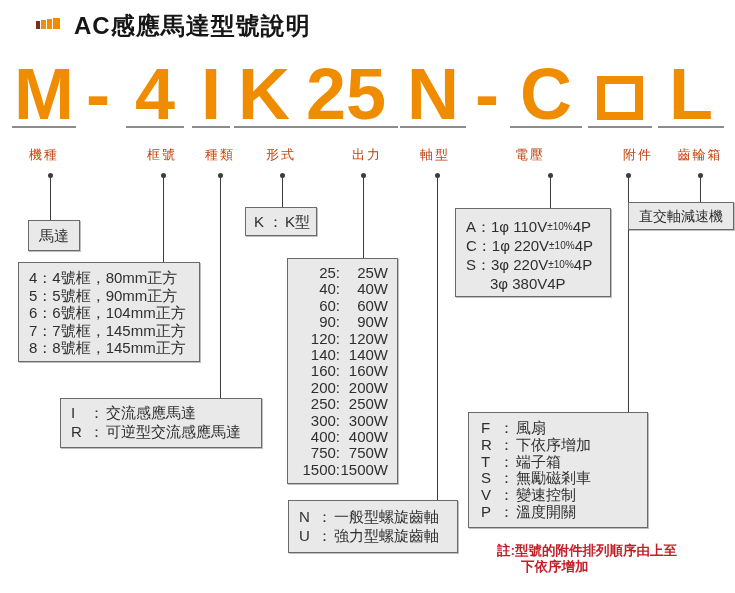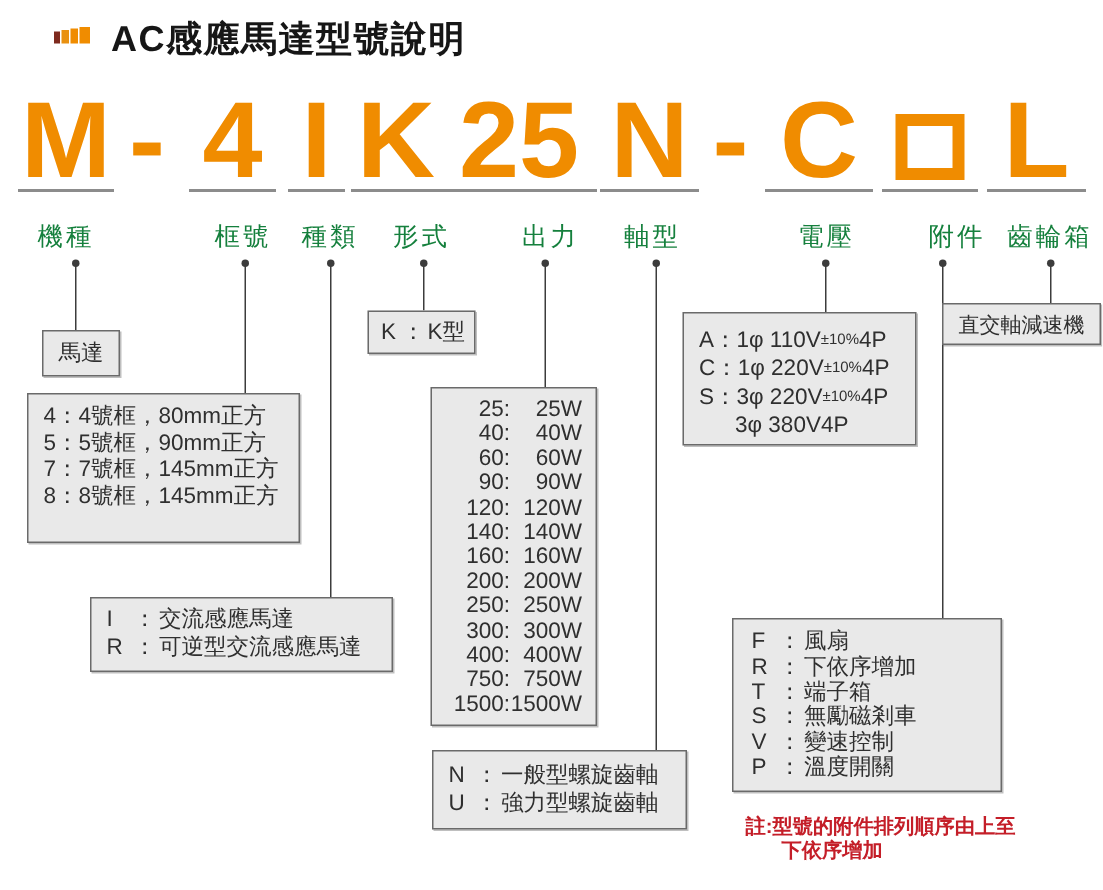--- a/index.html
+++ b/index.html
@@ -20,21 +20,21 @@
   
   .seg{
     position:absolute;top:64px;height:62px;line-height:60px;text-align:center;
     font-size:72px;font-weight:bold;color:#f08c00;
     border-bottom:2px solid #8c8c8c;white-space:nowrap;
   }
   .seg.noline{border-bottom:none;}
   .sq{width:30px;height:28px;border:8px solid #f08c00;margin:12px auto 0;}
   
   .lab{
-    position:absolute;top:146px;font-size:17px;color:#15803d;text-align:center;
+    position:absolute;top:146px;font-size:13px;color:#c2410c;text-align:center;
     letter-spacing:2px;white-space:nowrap;
   }
   
   .vl{position:absolute;width:1px;background:#3c3c3c;}
   .vl::before{
     content:'';position:absolute;top:-3px;left:-2px;width:5px;height:5px;
     border-radius:50%;background:#3c3c3c;
   }
   
   .nb{
@@ -52,21 +52,21 @@
   #box-output{left:287px;top:258px;width:111px;height:226px;padding:6px 9px 16px 8px;}
   #box-output .orow{display:flex;line-height:16.4px;}
   #box-output .oc{width:44px;text-align:right;}
   #box-output .ow{flex:1;text-align:right;}
   #box-shaft{left:288px;top:500px;width:170px;height:53px;padding:6px 0 0 10px;}
   #box-shaft .row{line-height:19px;}
   #box-voltage{left:455px;top:208px;width:156px;height:89px;padding:8px 0 0 10px;}
   #box-voltage .vrow{line-height:19px;white-space:nowrap;}
   #box-voltage .vrow.indent{padding-left:24px;}
   #box-voltage .tol{font-size:10px;vertical-align:2px;}
-  #box-accessory{left:488px;top:412px;width:180px;height:116px;padding:7px 0 0 12px;}
+  #box-accessory{left:468px;top:412px;width:180px;height:116px;padding:7px 0 0 12px;}
   #box-accessory .row{line-height:16.8px;}
   #box-gearbox{left:628px;top:202px;width:106px;height:28px;text-align:center;line-height:26px;font-size:14px;}
   .code{display:inline-block;width:18px;}
   .colon{margin-right:2px;}
   
   .red-note{
     position:absolute;left:497px;top:543px;font-size:13.5px;font-weight:bold;
     color:#c41e28;line-height:16px;white-space:nowrap;
   }
   .red-note .l2{margin-left:24px;}
@@ -97,41 +97,42 @@
     <div class="sq"></div>
   </div>
   <div class="seg" style="left:658px;width:66px;">L</div>
 
   <div class="lab" style="left:22px;width:44px;">機種</div>
   <div class="lab" style="left:140px;width:44px;">框號</div>
   <div class="lab" style="left:198px;width:44px;">種類</div>
   <div class="lab" style="left:259px;width:44px;">形式</div>
   <div class="lab" style="left:345px;width:44px;">出力</div>
   <div class="lab" style="left:413px;width:44px;">軸型</div>
-  <div class="lab" style="left:529px;width:44px;text-align:center;">電壓</div>
+  <div class="lab" style="left:508px;width:44px;text-align:center;">電壓</div>
   <div class="lab" style="left:616px;width:44px;">附件</div>
   <div class="lab" style="left:667px;width:66px;">齒輪箱</div>
 
   <div class="vl" style="left:50px;top:176px;height:44px;"></div>
   <div class="vl" style="left:163px;top:176px;height:86px;"></div>
   <div class="vl" style="left:220px;top:176px;height:222px;"></div>
   <div class="vl" style="left:282px;top:176px;height:31px;"></div>
   <div class="vl" style="left:363px;top:176px;height:82px;"></div>
   <div class="vl" style="left:437px;top:176px;height:324px;"></div>
   <div class="vl" style="left:550px;top:176px;height:32px;"></div>
   <div class="vl" style="left:628px;top:176px;height:236px;"></div>
   <div class="vl" style="left:700px;top:176px;height:26px;"></div>
 
   <div class="nb" id="box-machine">
     <span>馬達</span>
   </div>
 
   <div class="nb" id="box-frame">
     <div class="row">4：4號框，80mm正方</div>
     <div class="row">5：5號框，90mm正方</div>
+    <div class="row">6：6號框，104mm正方</div>
     <div class="row">7：7號框，145mm正方</div>
     <div class="row">8：8號框，145mm正方</div>
   </div>
 
   <div class="nb" id="box-type">
     <div class="row"><span class="code">I</span><span class="colon">：</span><span>交流感應馬達</span></div>
     <div class="row"><span class="code">R</span><span class="colon">：</span><span>可逆型交流感應馬達</span></div>
   </div>
 
   <div class="nb" id="box-form">

